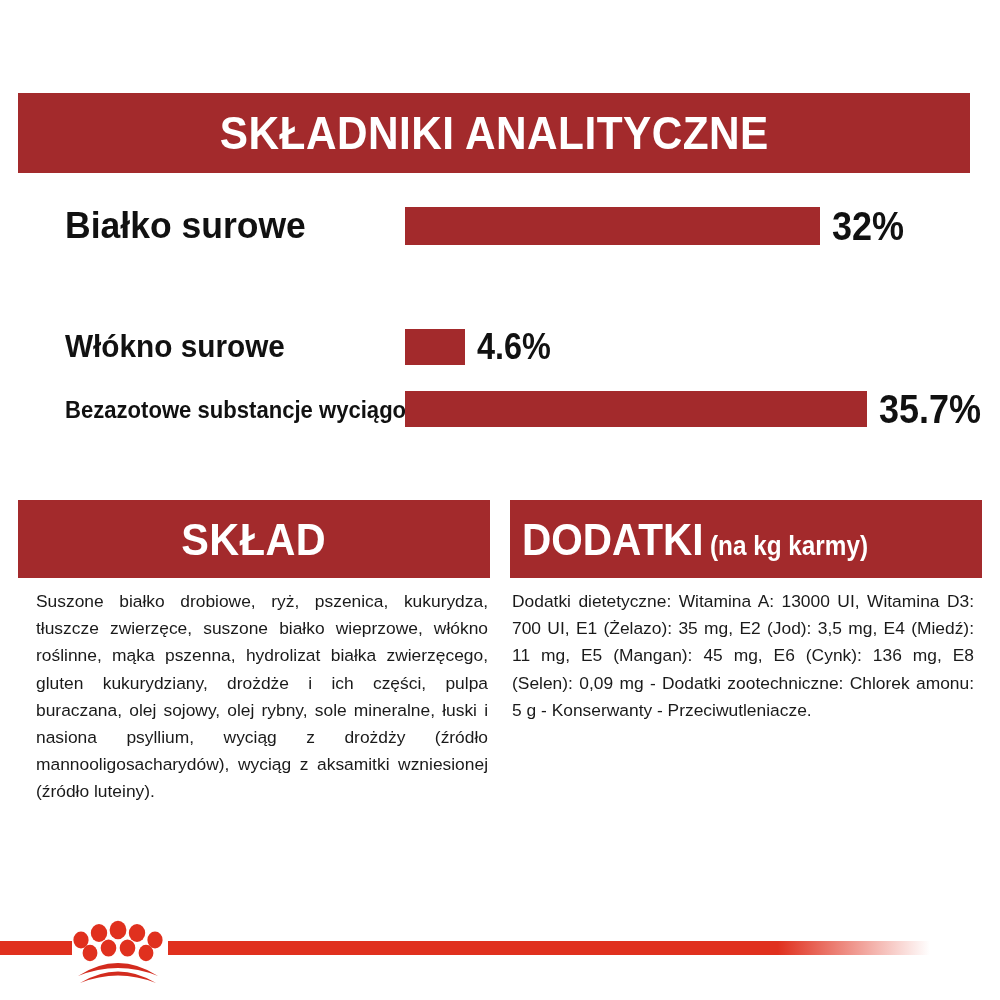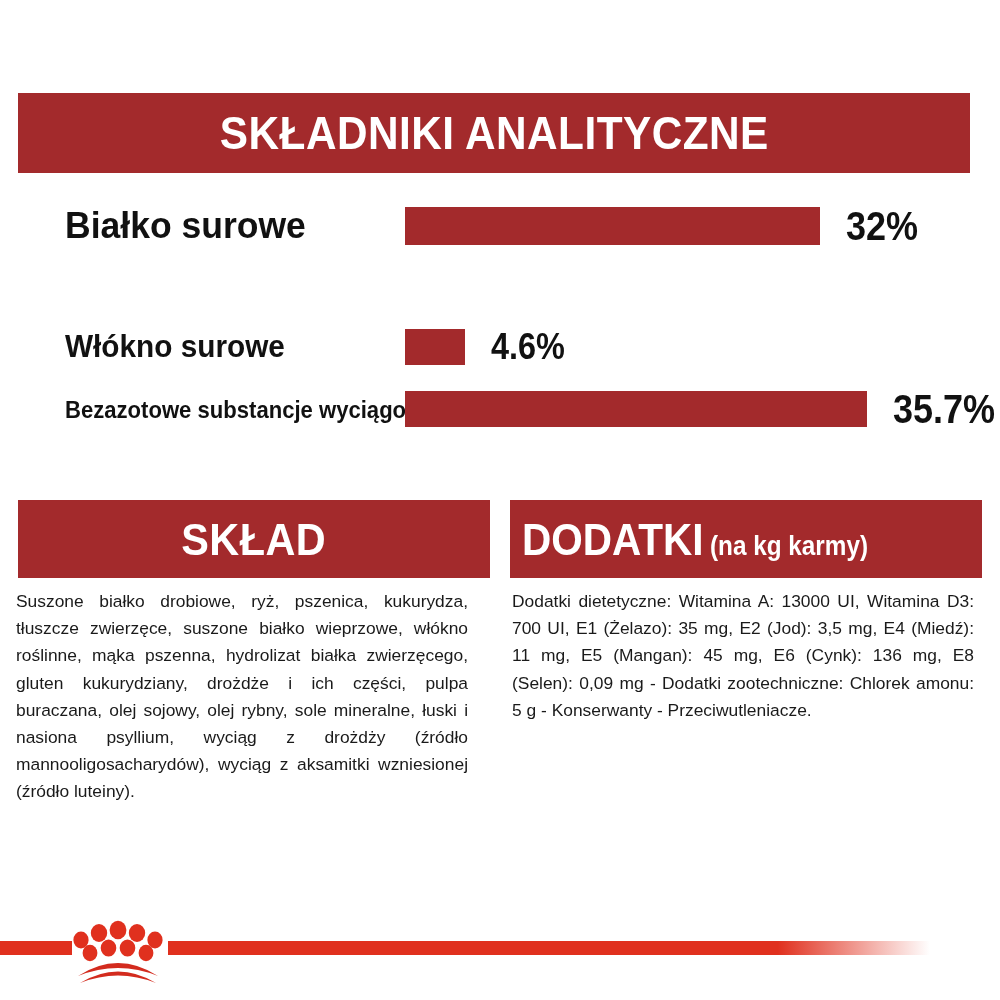--- a/index.html
+++ b/index.html
@@ -121,21 +121,20 @@
     font-family: "Liberation Sans", sans-serif;
     white-space: nowrap;
     text-align: left;
     transform-origin: right center;
   }
   .chart-bar-wrap {
     position: absolute;
     left: 370px;
     display: flex;
     align-items: center;
-    gap: 14px;
   }
   .chart-bar {
     background: #a32a2c;
     height: 100%;
   }
   .chart-value {
     color: #111111;
     font-weight: bold;
     font-family: "Liberation Sans", sans-serif;
     margin-left: 12px;
@@ -176,21 +175,21 @@
   .body-copy {
     position: absolute;
     color: #1a1a1a;
     font-family: "Liberation Sans", sans-serif;
     font-size: 17.4px;
     line-height: 27.2px;
     text-align: justify;
     text-justify: inter-word;
   }
   #composition-text {
-    left: 16px;
+    left: 36px;
     top: 588px;
     width: 452px;
   }
   #additives-text {
     left: 512px;
     top: 588px;
     width: 462px;
   }
 
   

